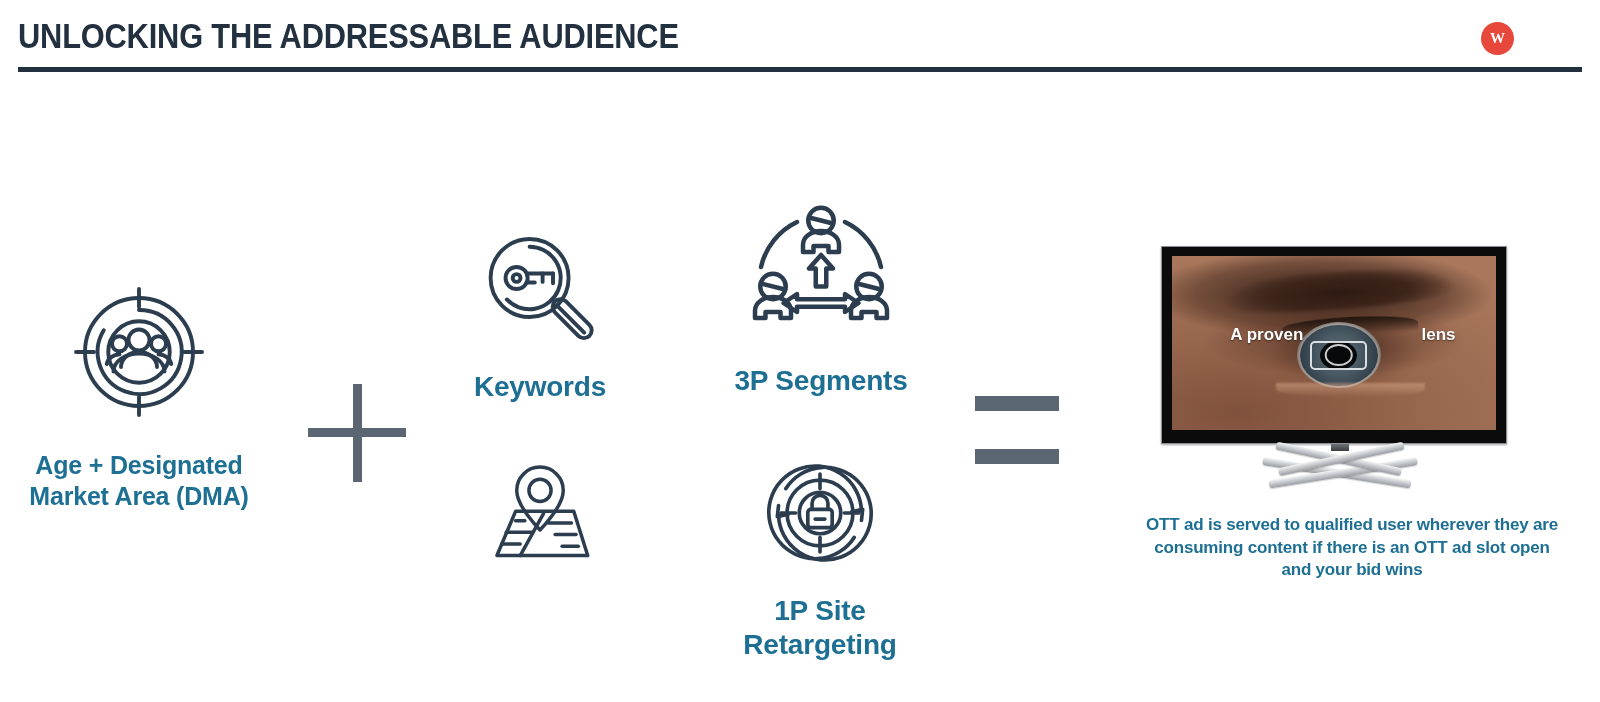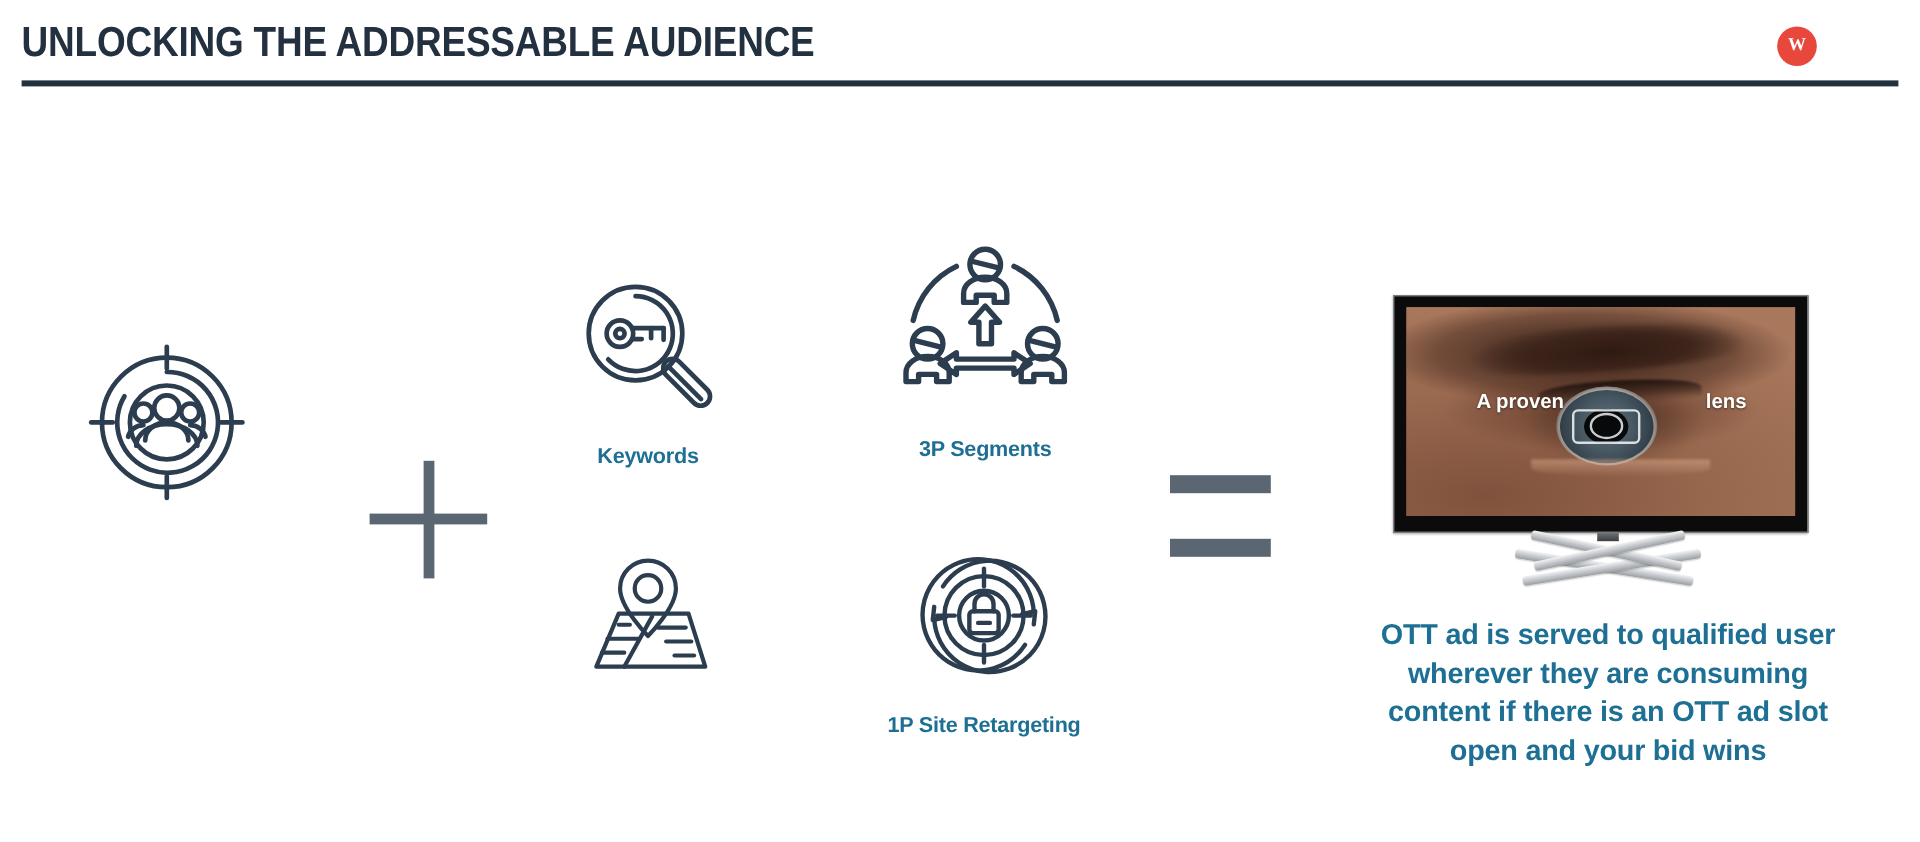--- a/index.html
+++ b/index.html
@@ -103,21 +103,21 @@
   #equals-sign .eq-bar.top { top: 0; }
   #equals-sign .eq-bar.bottom { top: 53px; }
 
   
   #keywords-group  { left: 450px; top: 224px; width: 180px; }
   #segments-group  { left: 726px; top: 200px; width: 190px; }
   #geofencing-group{ left: 450px; top: 452px; width: 180px; }
   #retarget-group  { left: 700px; top: 452px; width: 240px; }
 
   .cell-icon { display:flex; align-items:center; justify-content:center; }
-  .cell-label { font-size: 18px; }
+  .cell-label { font-size: 28px; }
 
   #keywords-group  .cell-icon { height: 134px; }
   #segments-group  .cell-icon { height: 152px; }
   #geofencing-group .cell-icon { height: 114px; }
   #retarget-group  .cell-icon { height: 122px; }
 
   #keywords-group  .cell-label { margin-top: 12px; }
   #segments-group  .cell-label { margin-top: 12px; }
   #geofencing-group .cell-label { margin-top: 18px; }
   #retarget-group  .cell-label { margin-top: 20px; }
@@ -266,23 +266,23 @@
     border-radius: 3px;
     box-shadow: 0 1px 1px rgba(0,0,0,.18);
   }
   #tv-stand .leg.l1 { transform: rotate(12deg)  translateY(6px); }
   #tv-stand .leg.l2 { transform: rotate(-12deg) translateY(6px); }
   #tv-stand .leg.l3 { transform: rotate(9deg)  translateY(20px); width: 150px; margin-left:-75px; }
   #tv-stand .leg.l4 { transform: rotate(-9deg) translateY(20px); width: 150px; margin-left:-75px; }
 
   #tv-caption {
     position: absolute;
-    left: 0; top: 268px;
+    left: 12px; top: 268px;
     width: 420px;
-    font-size: 24px;
+    font-size: 17px;
     font-weight: bold;
     color: #1d6f94;
     text-align: center;
     line-height: 1.33;
     letter-spacing: -0.2px;
   }
 </style>
 </head>
 <body>
 
@@ -305,20 +305,21 @@
 
       <circle cx="50" cy="42" r="7"></circle>
       <path d="M38 60 a12 10 0 0 1 24 0"></path>
       <circle cx="37" cy="44.5" r="5"></circle>
       <path d="M28.5 58 a9 8 0 0 1 8.5 -6.5"></path>
       <circle cx="63" cy="44.5" r="5"></circle>
       <path d="M71.5 58 a9 8 0 0 0 -8.5 -6.5"></path>
       <path d="M33 63 a17 12 0 0 1 34 0"></path>
     </svg>
   </div>
+  <div class="icon-label" id="dma-label">Age + Designated Market Area (DMA)</div>
 </div>
 
 <div class="abs" id="plus-sign">
   <div class="bar-h"></div>
   <div class="bar-v"></div>
 </div>
 
 <div class="abs" id="keywords-group">
   <div class="cell-icon">
     <svg width="130" height="130" viewBox="0 0 100 100" fill="none" stroke="#2b3d4f" stroke-width="3" stroke-linecap="round" stroke-linejoin="round">

